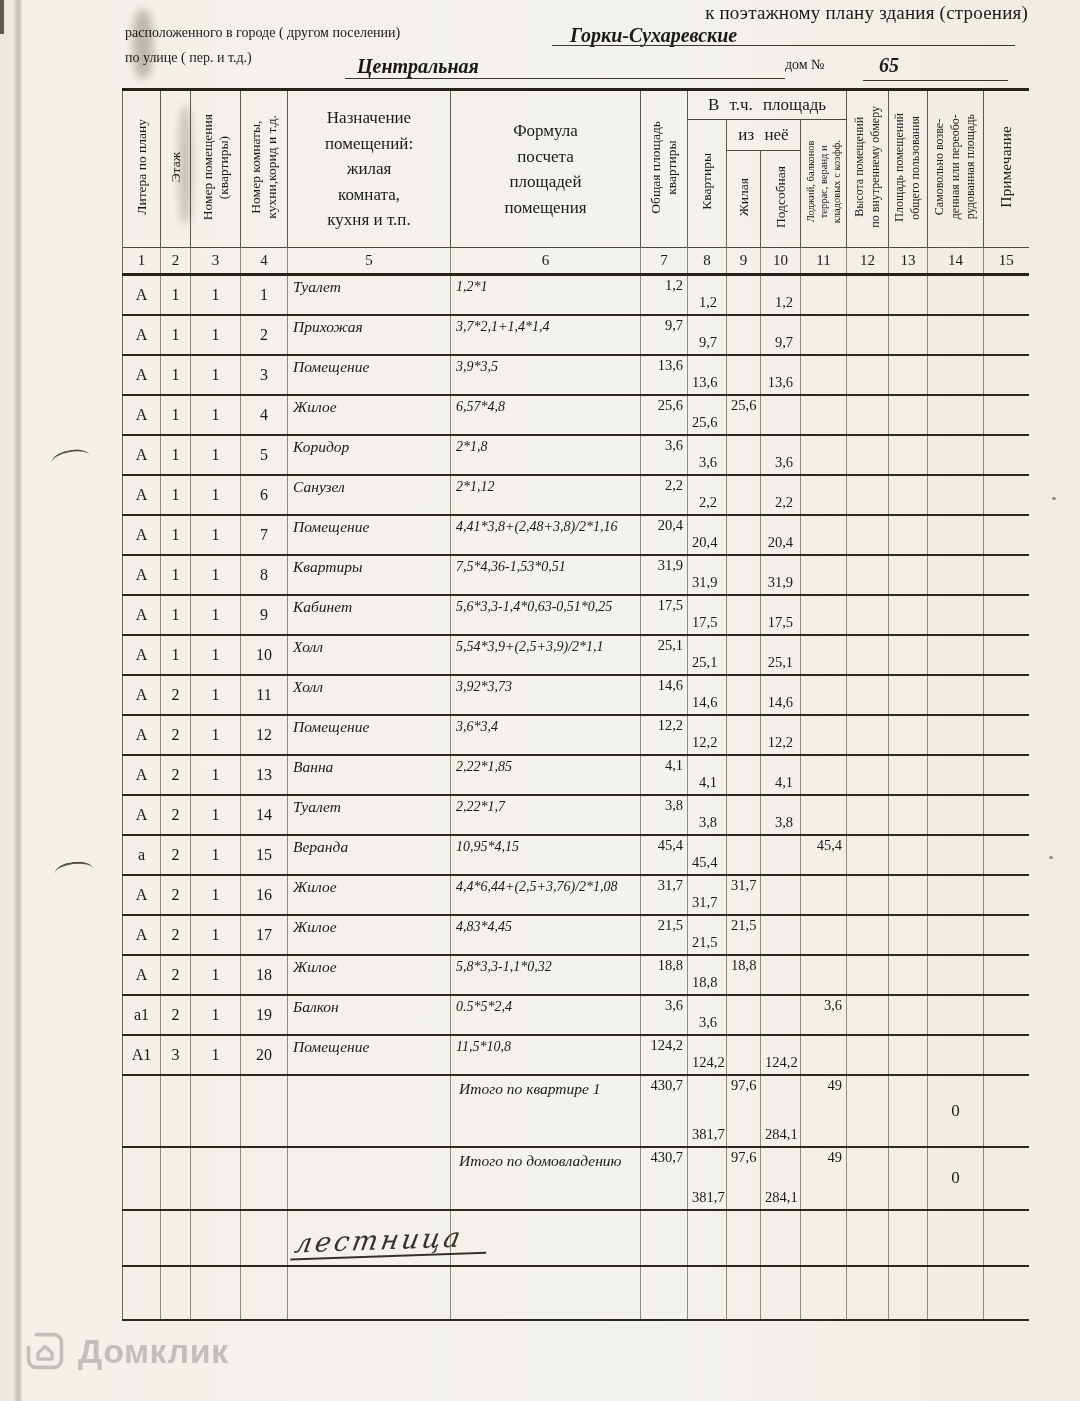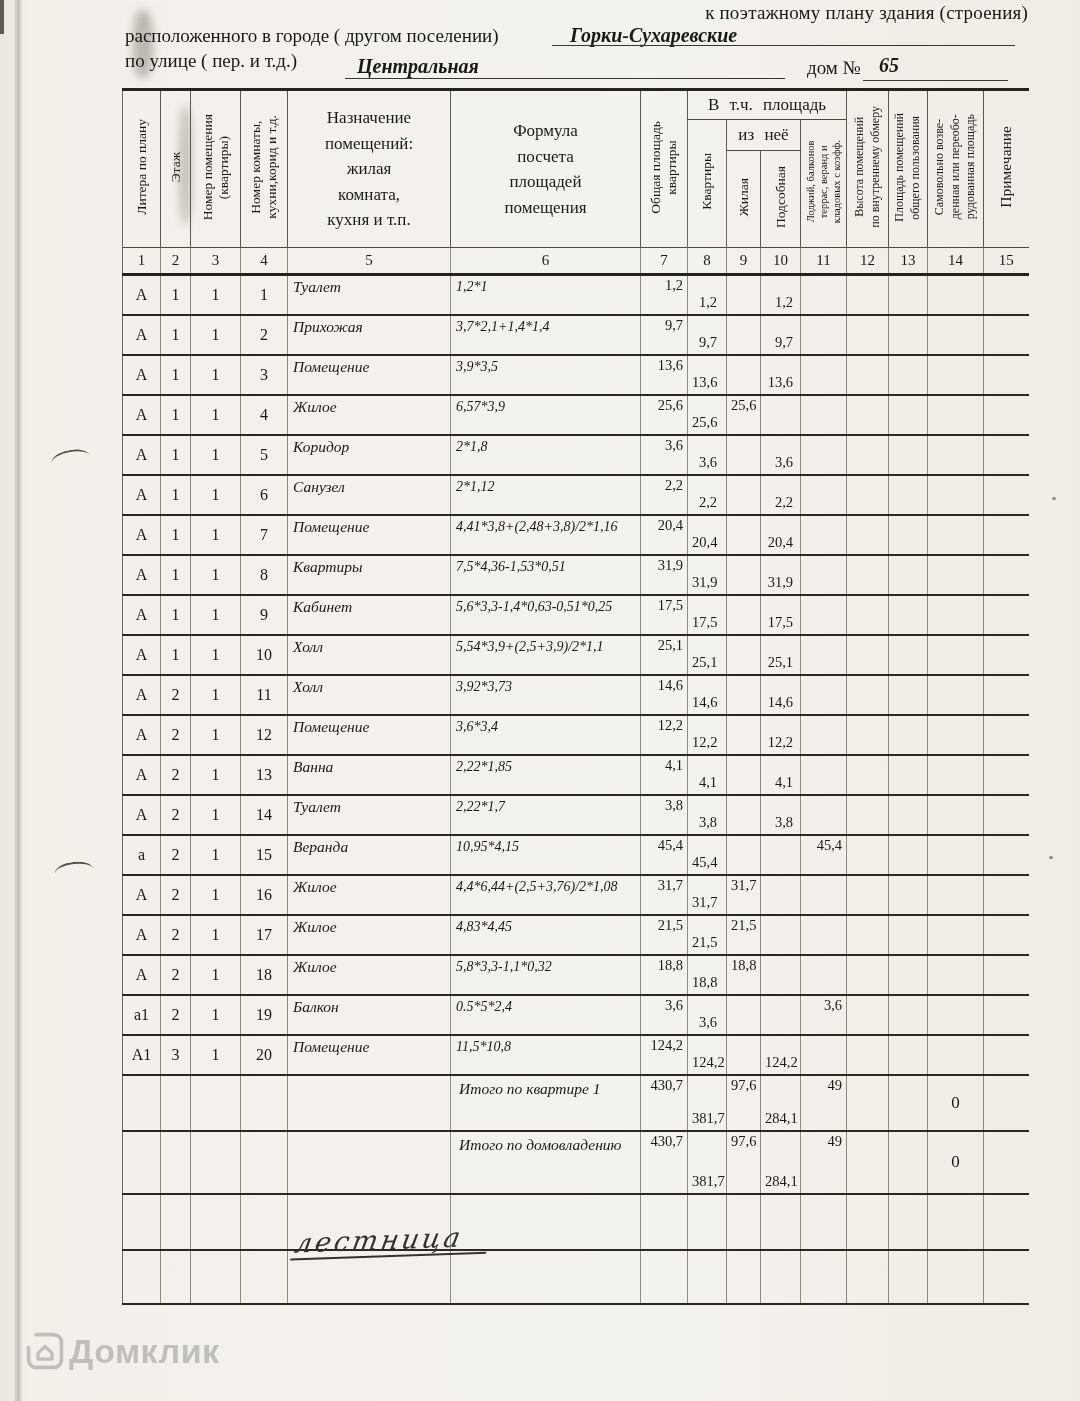--- a/index.html
+++ b/index.html
@@ -22,35 +22,35 @@
   .sm2 { left:179px; top:106px; width:13px; height:118px; opacity:.8; }
   .arc { position:absolute; width:38px; height:18px; border-top:2.5px solid #544f45;
          border-radius:50% 50% 0 0; background:transparent; }
   .arc1 { left:52px; top:450px; transform:rotate(-10deg); }
   .arc2 { left:55px; top:862px; transform:rotate(-7deg); }
   .speck { position:absolute; width:4px; height:3px; background:#8d897d; border-radius:50%; }
 
   
   .doc-title { position:absolute; left:122px; top:2px; width:906px; text-align:right;
     font-size:19px; letter-spacing:.2px; }
-  .h-label { position:absolute; font-size:19px; white-space:nowrap; }
+  .h-label { position:absolute; font-size:14px; white-space:nowrap; }
   .h-value { position:absolute; font-size:20px; font-weight:bold; font-style:italic; white-space:nowrap; }
   .u-line { position:absolute; border-bottom:1.6px solid #3a372f; }
 
   
   table { position:absolute; left:122px; top:88px; width:906px;
     border-collapse:collapse; table-layout:fixed; border-top:3px solid #26231d; }
   th, td { border-left:1px solid #8f8b7f; font-weight:normal; overflow:hidden; }
   thead th { border-left:1px solid #5c584d; }
   td:first-child, th:first-child { border-left:1px solid #6b675c; }
 
   tr.h1 { height:30px; } tr.h2 { height:31px; } tr.h3 { height:97px; }
   tr.idx { height:27px; }
   tr.data { height:40px; } 
-  tr.total1 { height:56px;margin-left:12px; } tr.total2 { height:63px; }
+  tr.total1 { height:72px;margin-left:12px; } tr.total2 { height:63px; }
   tr.empty-a { height:56px; } tr.empty-b { height:54px; }
 
   th.group { font-size:17px; text-align:center; vertical-align:middle;
     border-bottom:1.6px solid #4b483f; word-spacing:6px; }
   th.hcell { vertical-align:middle; text-align:center; font-size:17px; line-height:1.5; white-space:pre-line; }
   th.vcell { vertical-align:middle; text-align:center; padding:2px 0; }
   .vert { writing-mode:vertical-rl; transform:rotate(180deg); display:inline-block;
     white-space:pre-line; line-height:1.18; font-size:13.5px; text-align:center; max-height:100%; }
   .vert.sz11 { font-size:10.5px; line-height:1.25; }
   .vert.sz12 { font-size:12px; line-height:1.3; }
@@ -73,21 +73,21 @@
   tr.empty-b td { border-bottom:2.5px solid #2b2822; }
 
   
   .handwriting { position:absolute; left:293px; top:1224px; z-index:4;
     font-family:"DejaVu Serif",serif; font-style:italic; font-size:27px; letter-spacing:3px;
     color:#34312b; transform:rotate(-2deg) skewX(-12deg);
     border-bottom:2px solid #34312b; padding:0 26px 0 2px; }
 
   
   .watermark { position:absolute; left:24px; top:1330px; z-index:6; display:flex;
-    align-items:center; gap:3px; color:#bcbab4; opacity:.9;
+    align-items:center; gap:12px; color:#bcbab4; opacity:.9;
     font-family:"Liberation Sans","DejaVu Sans",sans-serif; }
   .watermark .wm-text { font-size:34px; font-weight:bold; letter-spacing:.5px; }
 </style>
 </head>
 <body>
 
 <div class="scan">
 
   <div class="page-edge"></div>
   <div class="corner-mark"></div>
@@ -100,21 +100,21 @@
 
   <div class="doc-title">к поэтажному плану здания (строения)</div>
 
   <div class="h-label" style="left:125px; top:25px;">расположенного в городе ( другом поселении)</div>
   <div class="h-value" style="left:570px; top:24px;">Горки-Сухаревские</div>
   <div class="u-line" style="left:552px; top:28px; width:463px; height:18px;"></div>
 
   <div class="h-label" style="left:125px; top:50px;">по улице ( пер. и т.д.)</div>
   <div class="h-value" style="left:357px; top:55px;">Центральная</div>
   <div class="u-line" style="left:345px; top:60px; width:440px; height:19px;"></div>
-  <div class="h-label" style="left:807px; top:57px;">дом №</div>
+  <div class="h-label" style="left:785px; top:57px;">дом №</div>
   <div class="h-value" style="left:879px; top:54px;">65</div>
   <div class="u-line" style="left:863px; top:62px; width:145px; height:19px;"></div>
 
   <table>
     <colgroup>
       <col style="width:38px">
         <col style="width:30px">
         <col style="width:50px">
         <col style="width:47px">
       <col style="width:163px">
@@ -239,21 +239,21 @@
           <td></td>
           <td></td>
           <td></td>
         </tr>
         <tr class="data">
           <td class="cc">А</td>
           <td class="cc">1</td>
           <td class="cc">1</td>
           <td class="cc">4</td>
           <td class="name">Жилое</td>
-          <td class="formula">6,57*3,9</td>
+          <td class="formula">6,57*4,8</td>
           <td class="num top">25,6</td>
           <td class="num bot pr8">25,6</td>
           <td class="num top">25,6</td>
           <td class="num bot pr6"></td>
           <td class="num top"></td>
           <td></td>
           <td></td>
           <td></td>
           <td></td>
         </tr>

